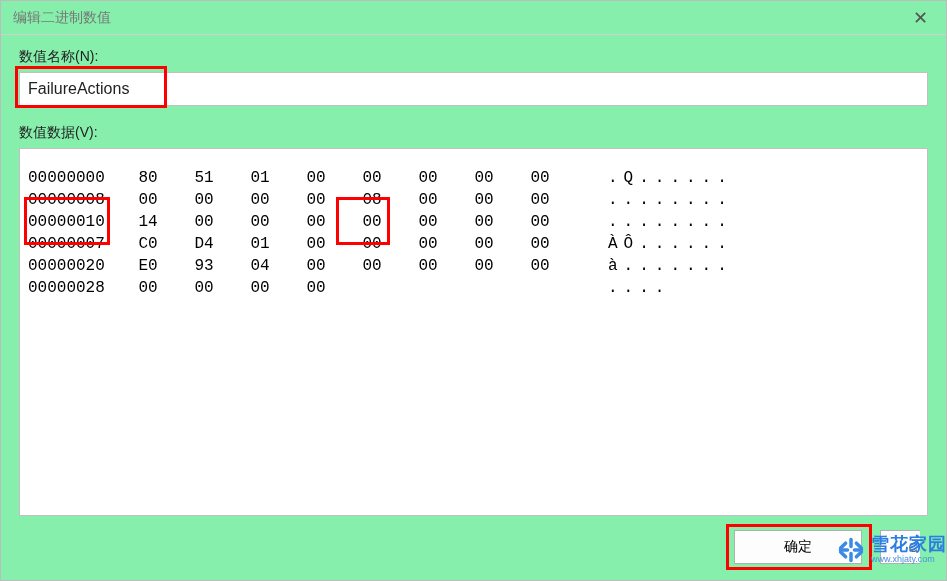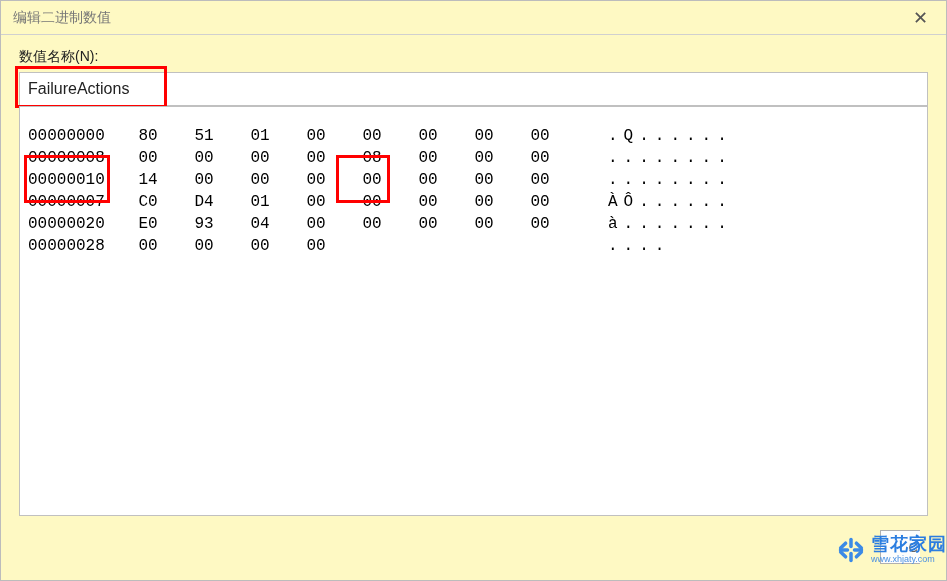--- a/index.html
+++ b/index.html
@@ -12,21 +12,21 @@
     height: 581px;
     position: relative;
     overflow: hidden;
   }
   .window {
     border: 1px solid #bcbcbc;
     width: 947px;
     height: 581px;
     display: flex;
     flex-direction: column;
-    background: #fef9c3;
+    background: #86efac;
   }
   .titlebar {
     height: 34px;
     border-bottom: 1px solid #d0d0d0;
     display: flex;
     align-items: center;
     padding: 0 8px;
     color: #777;
     font-size: 14px;
     position: relative;
@@ -139,34 +139,39 @@
   </div>
 
   <div class="content">
 
     <div class="label">数值名称(N):</div>
     <div style="position:relative;">
       <input class="name-input" type="text" readonly="" value="FailureActions" style="">
       <div class="hl" style="left:-4px; top:-6px; width:152px; height:42px;"></div>
     </div>
 
+    <div class="label" style="margin-top:18px;">数值数据(V):</div>
 
     <div class="hex-area" id="hex-area">
 
       <div class="hex-row"><span class="offset">00000000</span><span class="bytecol">80</span><span class="bytecol">51</span><span class="bytecol">01</span><span class="bytecol">00</span><span class="bytecol">00</span><span class="bytecol">00</span><span class="bytecol">00</span><span class="bytecol">00</span><span class="ascii">.Q......</span></div>
         <div class="hex-row"><span class="offset">00000008</span><span class="bytecol">00</span><span class="bytecol">00</span><span class="bytecol">00</span><span class="bytecol">00</span><span class="bytecol">08</span><span class="bytecol">00</span><span class="bytecol">00</span><span class="bytecol">00</span><span class="ascii">........</span></div>
         <div class="hex-row"><span class="offset">00000010</span><span class="bytecol">14</span><span class="bytecol">00</span><span class="bytecol">00</span><span class="bytecol">00</span><span class="bytecol">00</span><span class="bytecol">00</span><span class="bytecol">00</span><span class="bytecol">00</span><span class="ascii">........</span></div>
         <div class="hex-row"><span class="offset">00000007</span><span class="bytecol">C0</span><span class="bytecol">D4</span><span class="bytecol">01</span><span class="bytecol">00</span><span class="bytecol">00</span><span class="bytecol">00</span><span class="bytecol">00</span><span class="bytecol">00</span><span class="ascii">ÀÔ......</span></div>
         <div class="hex-row"><span class="offset">00000020</span><span class="bytecol">E0</span><span class="bytecol">93</span><span class="bytecol">04</span><span class="bytecol">00</span><span class="bytecol">00</span><span class="bytecol">00</span><span class="bytecol">00</span><span class="bytecol">00</span><span class="ascii">à.......</span></div>
         <div class="hex-row"><span class="offset">00000028</span><span class="bytecol">00</span><span class="bytecol">00</span><span class="bytecol">00</span><span class="bytecol">00</span><span class="bytecol"></span><span class="bytecol"></span><span class="bytecol"></span><span class="bytecol"></span><span class="ascii">....</span></div>
         <div class="hl" style="left:4px; top:48px; width:86px; height:48px;"></div>
       <div class="hl" style="left:316px; top:48px; width:54px; height:48px;"></div>
     </div>
 
     <div class="buttons">
+      <div style="position:relative;">
+        <button class="btn">确定</button>
+        <div class="hl" style="left:-8px; top:-6px; width:146px; height:46px;"></div>
+      </div>
       <div class="btn-cut">C</div>
     </div>
 
   </div>
 </div>
 
 <div class="watermark">
   <svg class="logo" viewBox="0 0 32 32">
     <g fill="#3b8ae6">
       <rect x="14" y="2" width="4" height="12" rx="2"></rect>

